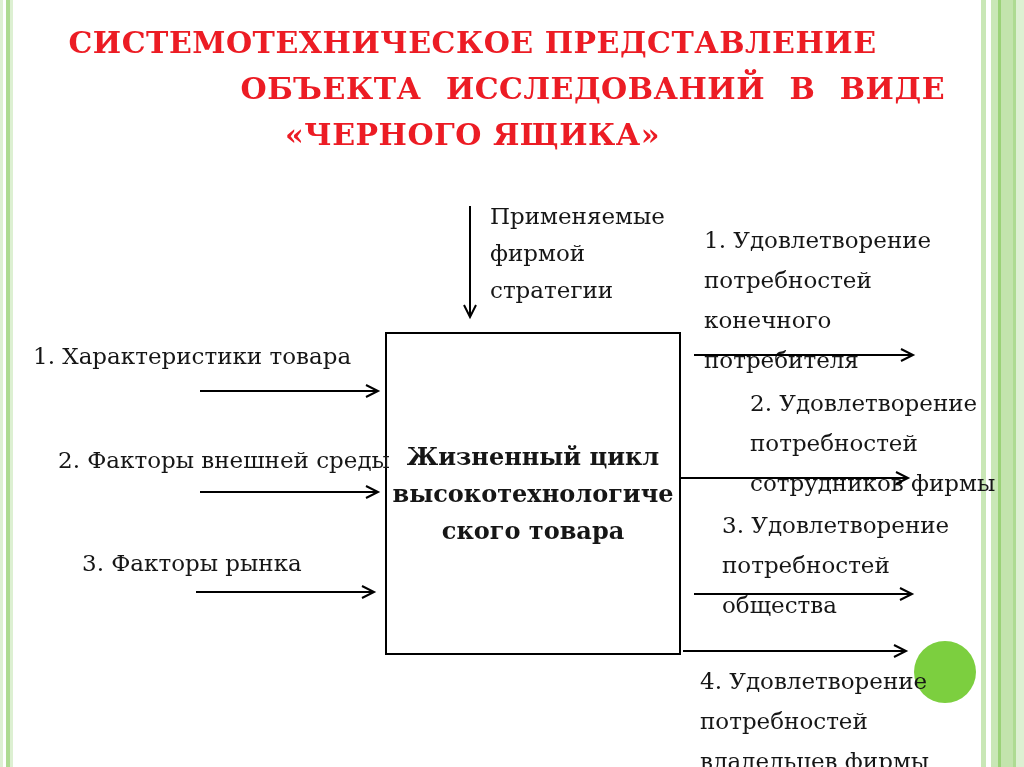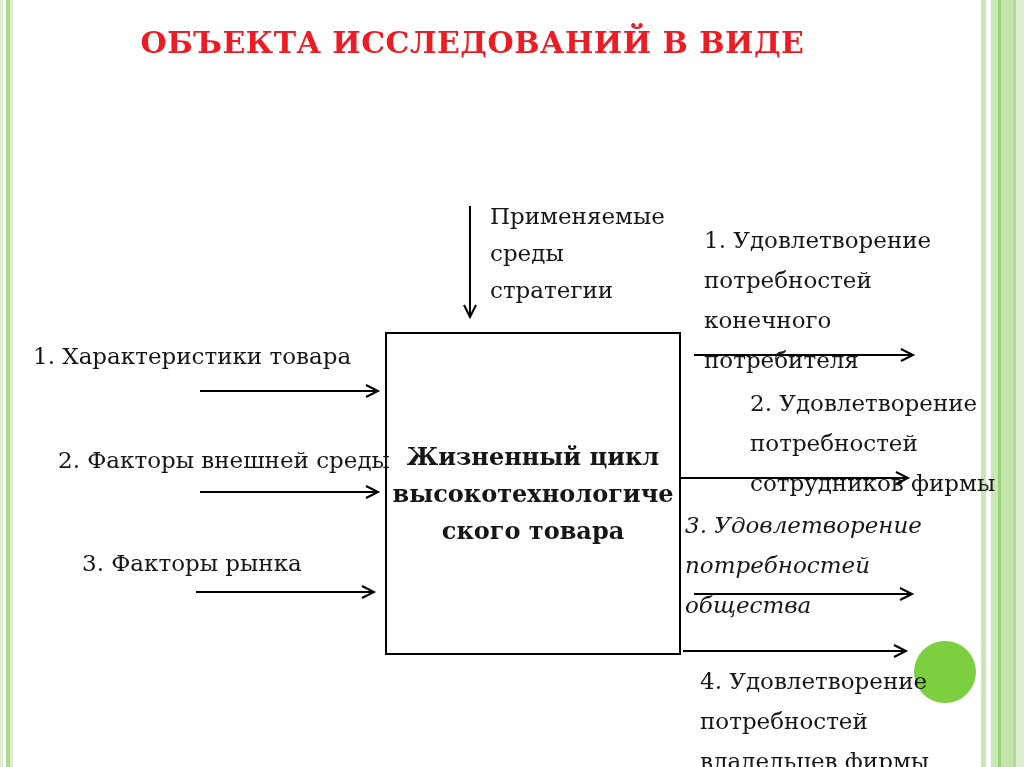--- a/index.html
+++ b/index.html
@@ -92,29 +92,31 @@
 </style>
 </head>
 <body>
 
 <div class="slide">
 
   <div class="border-left"></div>
   <div class="border-right"></div>
 
   <div class="title">
+    <div class="t-line">СИСТЕМОТЕХНИЧЕСКОЕ ПРЕДСТАВЛЕНИЕ</div>
     <div class="t-line">ОБЪЕКТА ИССЛЕДОВАНИЙ В ВИДЕ</div>
+    <div class="t-line">«ЧЕРНОГО ЯЩИКА»</div>
   </div>
 
   <svg class="arrow" style="left:462px;top:206px;" width="16" height="113" viewBox="0 0 16 113">
     <line x1="8" y1="0" x2="8" y2="110"></line>
     <path d="M2 99 L8 111 L14 99"></path>
   </svg>
   <div class="lbl top-label" style="left:490px;top:198px;width:210px;">Применяемые
-среды
+фирмой
 стратегии</div>
 
   <div class="black-box">
     <div class="box-label">Жизненный цикл
 высокотехнологиче
 ского товара</div>
   </div>
 
   <div class="lbl" style="left:33px;top:336px;">1. Характеристики товара</div>
   <svg class="arrow" style="left:200px;top:384px;" width="180" height="14" viewBox="0 0 180 14">
@@ -144,21 +146,21 @@
   </svg>
 
   <div class="lbl" style="left:704px;top:383px;margin-left:46px;">2. Удовлетворение
 потребностей
 сотрудников фирмы</div>
   <svg class="arrow" style="left:681px;top:471px;" width="229" height="14" viewBox="0 0 229 14">
     <line x1="0" y1="7" x2="226" y2="7"></line>
     <path d="M215 1 L227 7 L215 13"></path>
   </svg>
 
-  <div class="lbl" style="left:685px;top:505px;font-style:italic;">3. Удовлетворение
+  <div class="lbl" style="left:722px;top:505px;">3. Удовлетворение
 потребностей
 общества</div>
   <svg class="arrow" style="left:694px;top:587px;" width="220" height="14" viewBox="0 0 220 14">
     <line x1="0" y1="7" x2="217" y2="7"></line>
     <path d="M206 1 L218 7 L206 13"></path>
   </svg>
 
   <svg class="arrow" style="left:683px;top:644px;" width="225" height="14" viewBox="0 0 225 14">
     <line x1="0" y1="7" x2="222" y2="7"></line>
     <path d="M211 1 L223 7 L211 13"></path>

